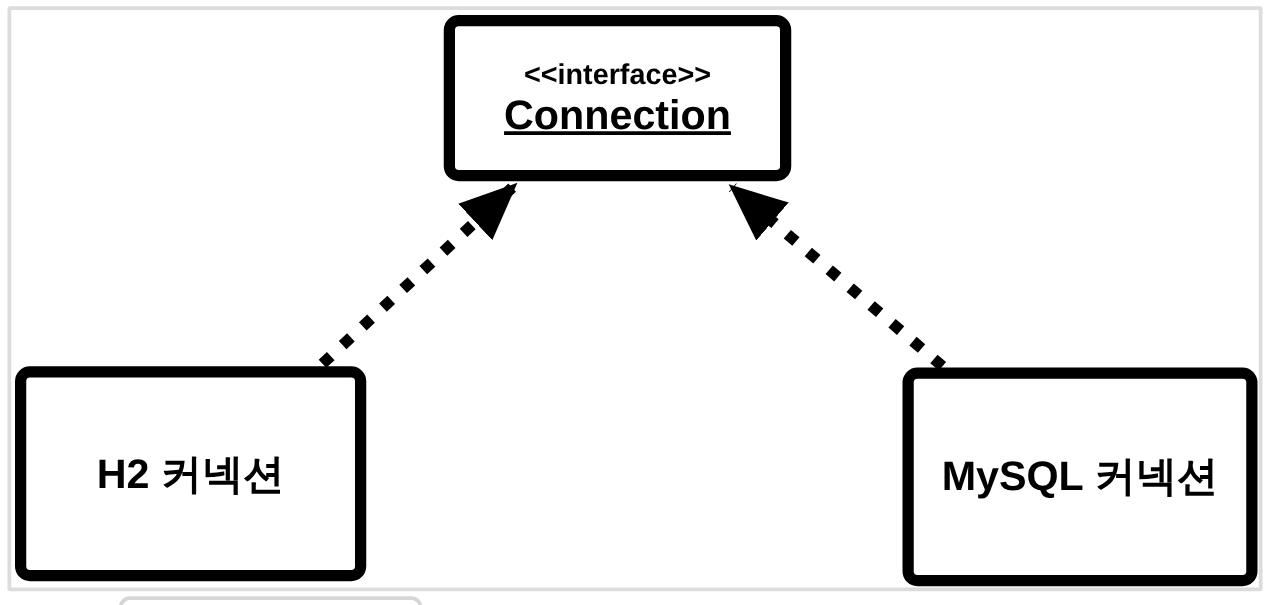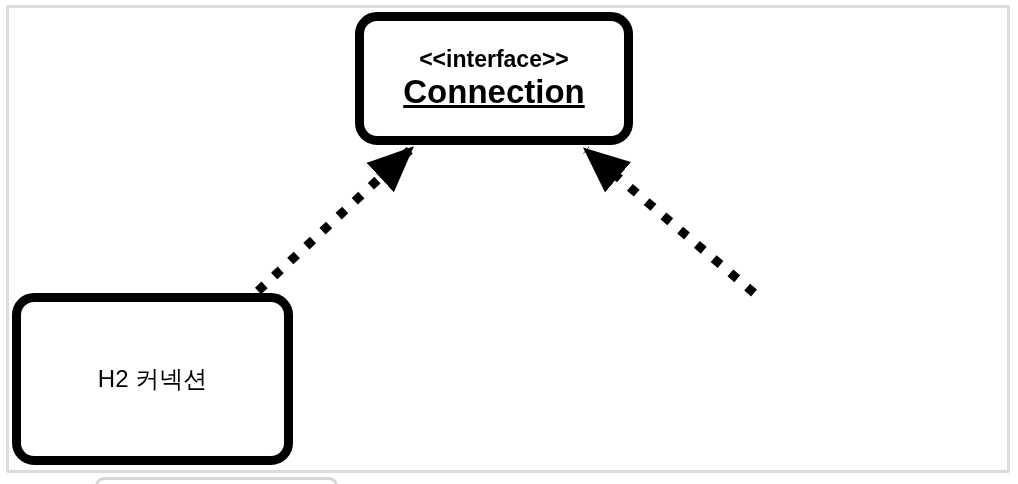--- a/index.html
+++ b/index.html
@@ -22,21 +22,21 @@
     width: 998px;
     height: 462px;
     border: 3px solid #dcdcdc;
     border-radius: 2px;
     background: #ffffff;
   }
   .node {
     position: absolute;
     background: #ffffff;
     border: 9px solid #000000;
-    border-radius: 22px;
+    border-radius: 12px;
     display: flex;
     flex-direction: column;
     align-items: center;
     justify-content: center;
     text-align: center;
     color: #000000;
     box-sizing: border-box;
   }
   .node-interface {
     left: 355px;
@@ -62,22 +62,22 @@
     line-height: 1.2;
     letter-spacing: 0px;
   }
   .iface-name {
     font-size: 33px;
     font-weight: bold;
     line-height: 1.15;
     text-decoration: underline;
   }
   .impl-name {
-    font-size: 24px;
-    font-weight: normal;
+    font-size: 33px;
+    font-weight: bold;
   }
   .arrows-svg {
     position: absolute;
     left: 0;
     top: 0;
     width: 1018px;
     height: 484px;
     pointer-events: none;
   }
   .partial-box {
@@ -111,16 +111,19 @@
 
   <div class="node node-interface">
     <div class="stereotype">&lt;&lt;interface&gt;&gt;</div>
     <div class="iface-name">Connection</div>
   </div>
 
   <div class="node node-h2">
     <div class="impl-name">H2 커넥션</div>
   </div>
 
+  <div class="node node-mysql">
+    <div class="impl-name">MySQL 커넥션</div>
+  </div>
 
   <div class="partial-box"></div>
 
 </div>
 
 </body></html>

